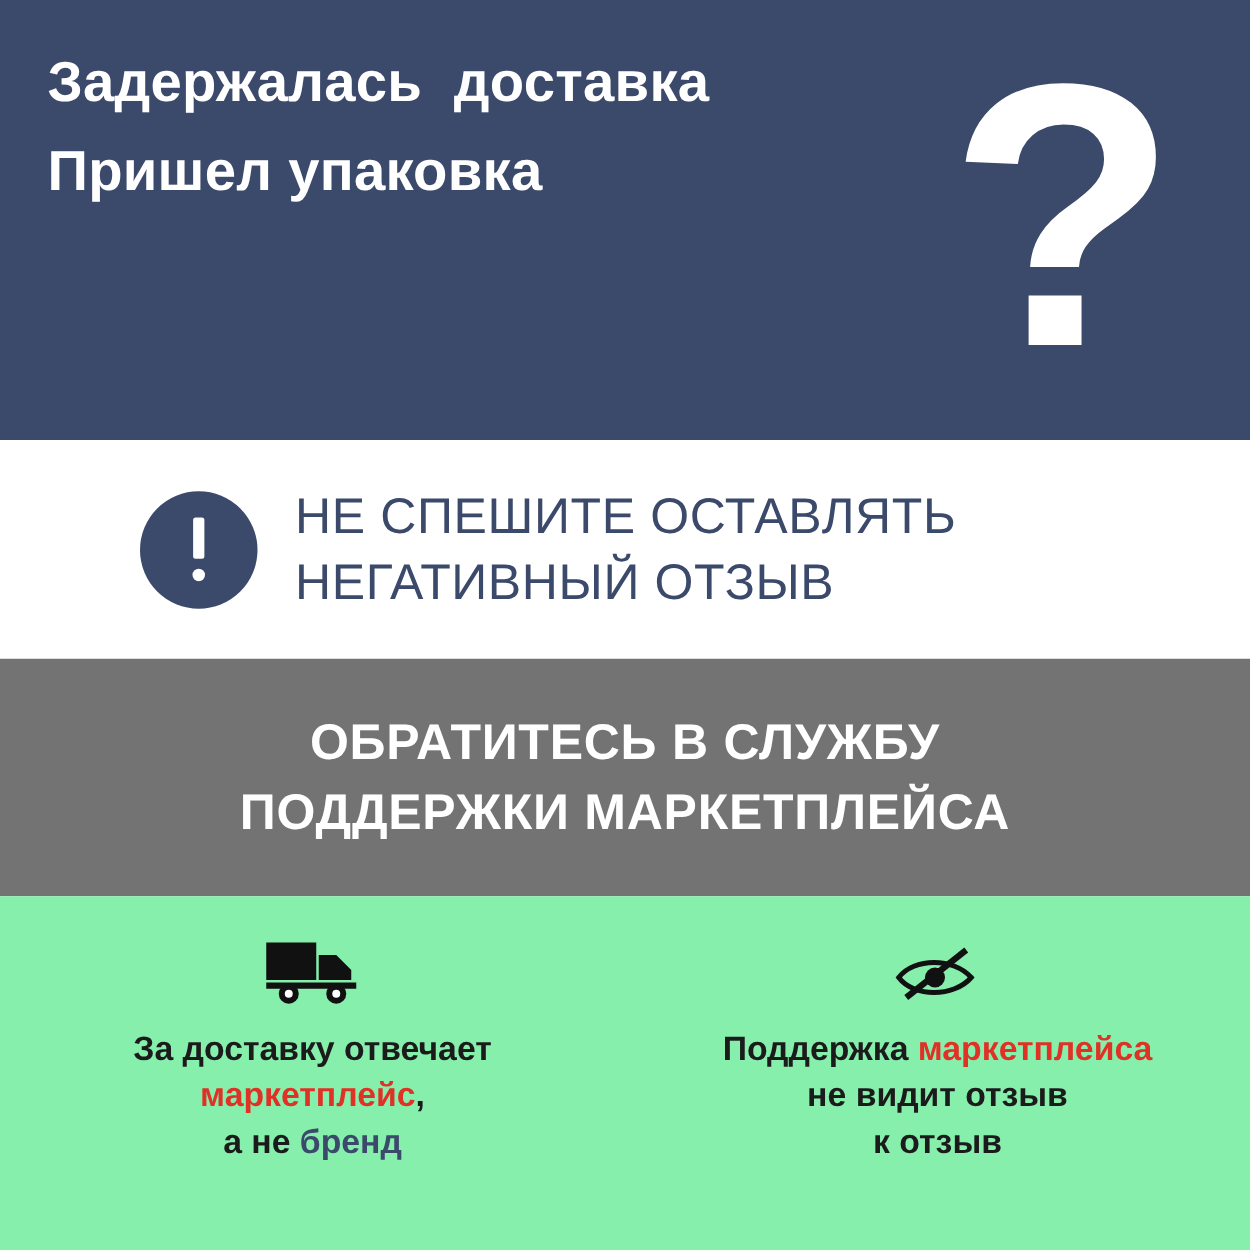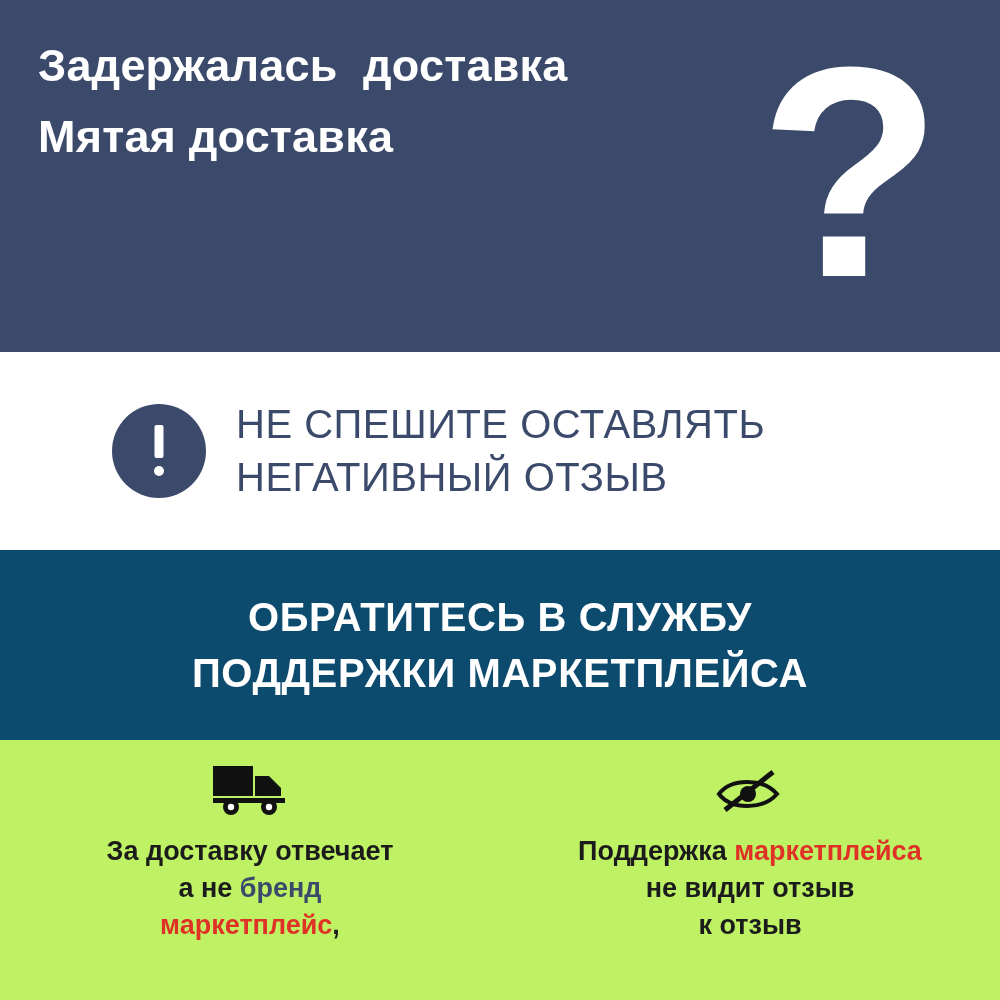--- a/index.html
+++ b/index.html
@@ -54,21 +54,21 @@
     font-size: 300px;
     font-weight: bold;
     line-height: 300px;
     font-family: "Liberation Sans", sans-serif;
     z-index: 1;
   }
 
   
   .band-warning {
     background: #ffffff;
-    height: 198px;
+    height: 175px;
     display: flex;
     align-items: center;
     padding-left: 112px;
     box-sizing: border-box;
   }
   .excl-badge {
     width: 94px;
     height: 94px;
     border-radius: 50%;
     background: #3b4a6b;
@@ -99,42 +99,42 @@
   .warning-text {
     color: #3b4a6b;
     font-size: 40px;
     line-height: 53px;
     letter-spacing: 0.5px;
     white-space: pre-line;
   }
 
   
   .band-support {
-    background: #0c4a6e;
+    background: #737373;
     height: 190px;
     display: flex;
     align-items: center;
     justify-content: center;
     text-align: center;
   }
   .support-text {
     color: #ffffff;
     font-size: 40px;
     font-weight: bold;
     line-height: 56px;
     letter-spacing: 0.6px;
     white-space: pre-line;
   }
 
   
   .band-notes {
     flex: 1 1 auto;
-    background: #bef264;
-    display: flex;
-    padding-top: 17px;
+    background: #86efac;
+    display: flex;
+    padding-top: 28px;
     box-sizing: border-box;
     justify-content: space-between;
   }
   .note-col {
     flex: 1 1 50%;
     display: flex;
     flex-direction: column;
     align-items: center;
     text-align: center;
   }
@@ -155,21 +155,21 @@
   .note-text .accent-blue { color: #3b4a6b; }
 </style>
 </head>
 <body>
 
 <div class="page">
 
   <section class="band-complaints">
     <ul class="complaint-list">
       <li>Задержалась  доставка</li>
-      <li>Мятая доставка</li>
+      <li>Пришел упаковка</li>
     </ul>
     <div class="question-mark">?</div>
   </section>
 
   <section class="band-warning">
     <div class="excl-badge">
       <span class="bar"></span>
       <span class="dot"></span>
     </div>
     <div class="warning-text">НЕ СПЕШИТЕ ОСТАВЛЯТЬ
@@ -190,22 +190,22 @@
           <path d="M44 16 h14 l12 12 v8 h-26 z" fill="#111111"></path>
           <rect x="2" y="38" width="72" height="5" fill="#111111"></rect>
           <circle cx="20" cy="47" r="8" fill="#111111"></circle>
           <circle cx="20" cy="47" r="3.2" fill="#ffffff"></circle>
           <circle cx="58" cy="47" r="8" fill="#111111"></circle>
           <circle cx="58" cy="47" r="3.2" fill="#ffffff"></circle>
         </svg>
       </div>
       <div class="note-text">
         <div><span>За доставку отвечает</span></div>
+        <div><span class="accent-red">маркетплейс</span><span>,</span></div>
         <div><span>а не </span><span class="accent-blue">бренд</span></div>
-        <div><span class="accent-red">маркетплейс</span><span>,</span></div>
       </div>
     </div>
 
     <div class="note-col">
       <div class="note-icon">
         <svg width="78" height="56" viewBox="0 0 78 56" aria-hidden="true">
           <path d="M8 34 C20 18, 52 18, 66 34 C52 50, 20 50, 8 34 Z" fill="none" stroke="#111111" stroke-width="4"></path>
           <circle cx="37" cy="34" r="8" fill="#111111"></circle>
           <line x1="14" y1="50" x2="62" y2="12" stroke="#111111" stroke-width="5"></line>
         </svg>

